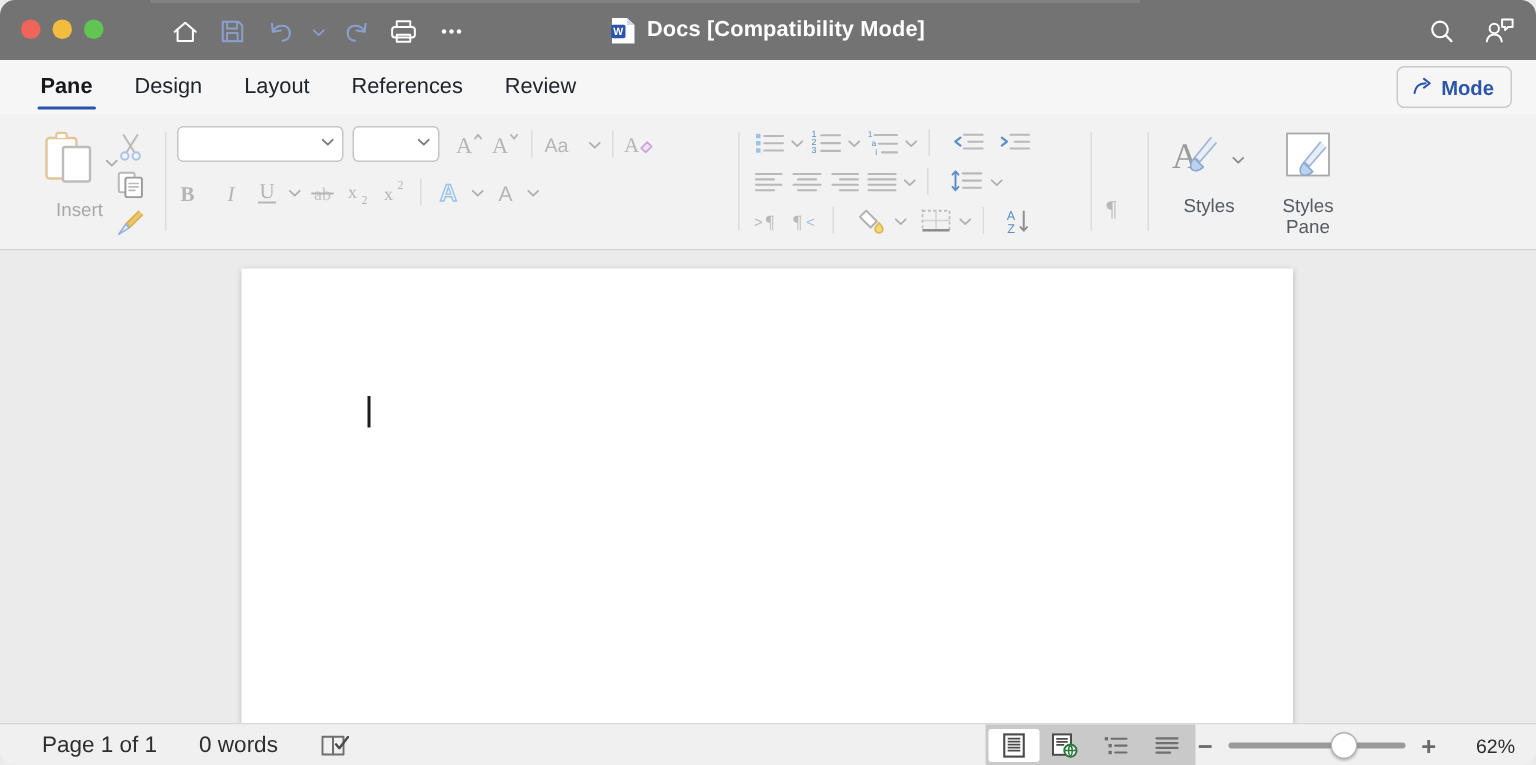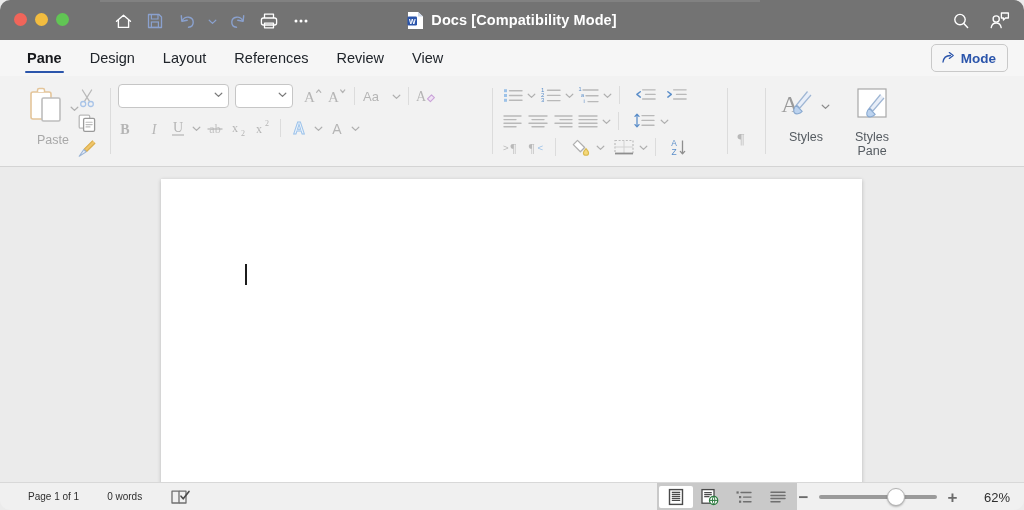--- a/index.html
+++ b/index.html
@@ -330,21 +330,21 @@
     border-bottom-right-radius: 10px;
     box-sizing: border-box;
   }
   .sb-left {
     display: flex;
     align-items: center;
     gap: 0px;
     padding-left: 28px;
   }
   .sb-text {
-    font-size: 10px;
+    font-size: 15px;
     color: #2e2e2e;
     white-space: nowrap;
   }
   .sb-pages { margin-right: 28px; }
   .sb-words { margin-right: 26px; }
   .sb-proof { width: 26px; display: flex; align-items: center; justify-content: center; margin-right: 12px;}
   .sb-right {
     position: absolute;
     right: 0; top: 0;
     height: 28px;
@@ -508,23 +508,20 @@
           <span>Design</span>
         </div>
       <div class="tab">
           <span>Layout</span>
         </div>
       <div class="tab">
           <span>References</span>
         </div>
       <div class="tab">
           <span>Review</span>
-        </div>
-      <div class="tab">
-          <span>View</span>
         </div>
     </div>
   </div>
 
   <div class="share-btn">
     <span>
       <svg width="15" height="14" viewBox="0 0 15 14">
           <path d="M2 12 C2.6 7.4 5.6 5.6 9.4 5.5" fill="none" stroke="#2b55ab" stroke-width="1.3" stroke-linecap="round"></path>
           <path d="M8.3 2.6 L12.2 5.5 L8.3 8.4" fill="none" stroke="#2b55ab" stroke-width="1.3" stroke-linejoin="round" stroke-linecap="round"></path>
         </svg>
@@ -542,21 +539,21 @@
             <path d="M11.5 7 V5.2 C11.5 4.2 12.3 3.6 13.2 3.6 H16.8 C17.7 3.6 18.5 4.2 18.5 5.2 V7" fill="#ffffff" stroke="#e4c59a" stroke-width="1.5"></path>
             <rect x="16" y="13" width="18" height="23" rx="1.5" fill="#ffffff" stroke="#bdbdbd" stroke-width="1.6"></rect>
           </svg>
         </span>
         <span class="caret">
           <svg width="11" height="11" viewBox="0 0 11 11">
               <path d="M2.2 4.2 L5.5 7.4 L8.8 4.2" fill="none" stroke="#b0b0b0" stroke-width="1.3" stroke-linecap="round" stroke-linejoin="round"></path>
             </svg>
         </span>
       </div>
-      <div class="paste-label">Paste</div>
+      <div class="paste-label">Insert</div>
     </div>
 
     <div class="clip-col">
       <div class="rb-btn">
         <svg width="22" height="22" viewBox="0 0 22 22">
             <path d="M6.4 3 L13.5 14.3 M15.6 3 L8.5 14.3" stroke="#b9b9b9" stroke-width="1.3" stroke-linecap="round"></path>
             <circle cx="7.2" cy="17" r="2.5" fill="none" stroke="#a9c4e8" stroke-width="1.3"></circle>
             <circle cx="14.8" cy="17" r="2.5" fill="none" stroke="#a9c4e8" stroke-width="1.3"></circle>
           </svg>
       </div>

